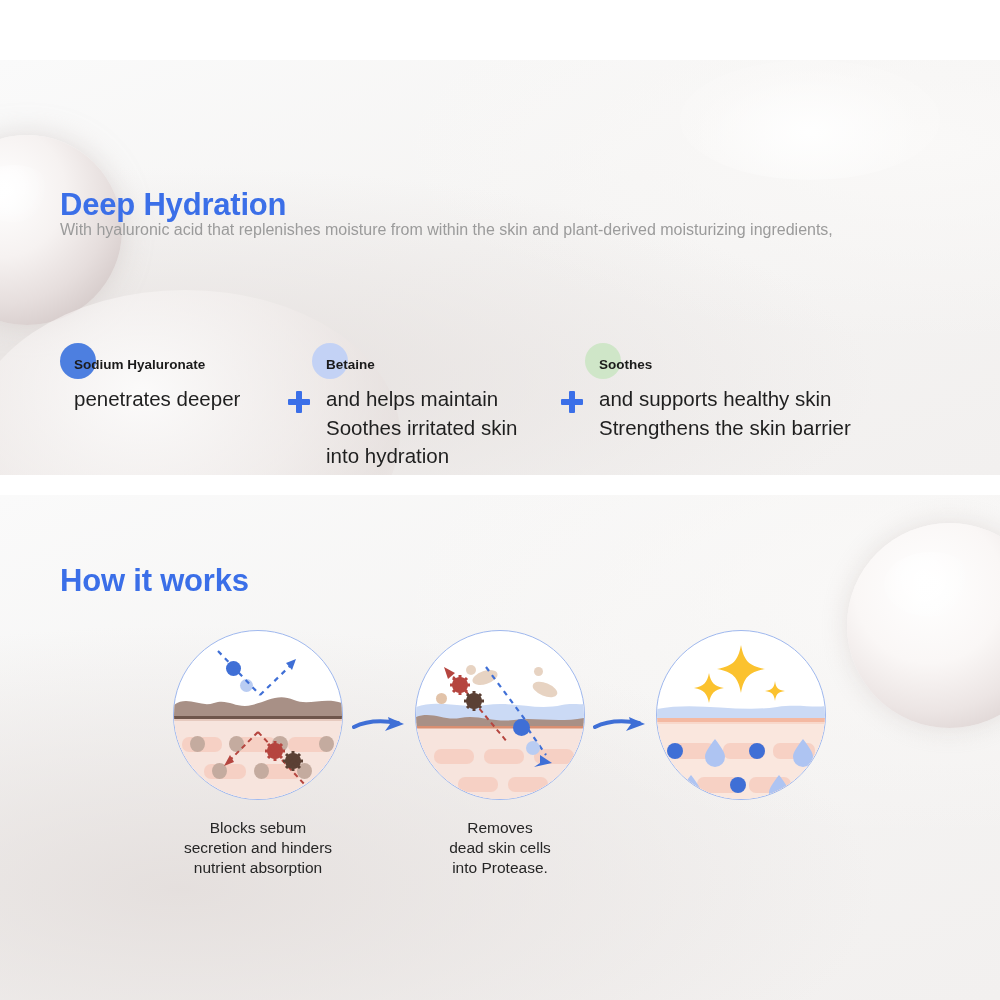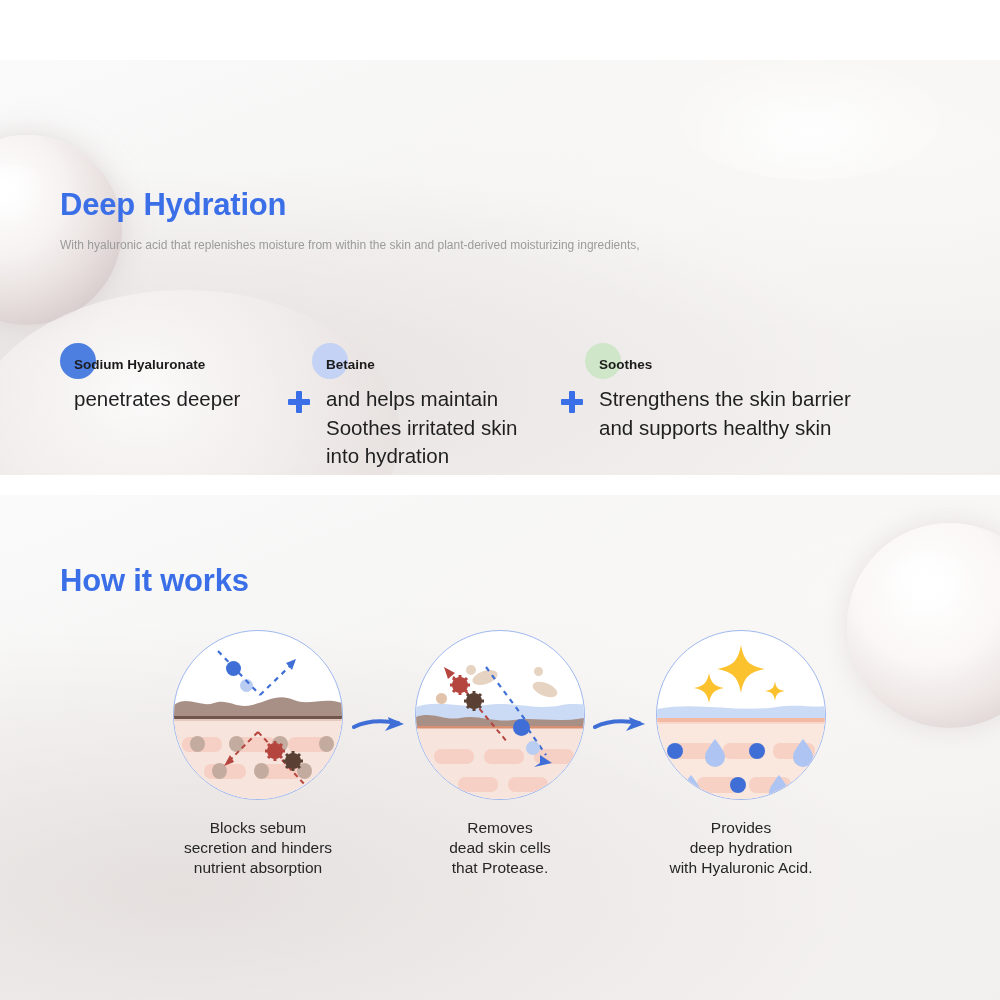--- a/index.html
+++ b/index.html
@@ -49,22 +49,22 @@
 
   
   .section-title{
     position:absolute;color:#3b6fe8;font-size:31px;font-weight:700;
     letter-spacing:-.2px;white-space:nowrap;
   }
   #title-deep{left:60px;top:127px;}
   #title-how{left:60px;top:563px;}
 
   .lead{
-    position:absolute;left:60px;top:175px;width:760px;
-    color:#9b9b9b;font-size:12px;line-height:21px;
+    position:absolute;left:60px;top:159px;width:760px;
+    color:#9b9b9b;font-size:16px;line-height:21px;
   }
   .lead div{white-space:nowrap;}
 
   
   #ingredients{position:absolute;left:60px;top:283px;width:890px;height:140px;}
   .ing{position:absolute;top:0;}
   .ing-dot{
     position:absolute;left:0;top:0;width:36px;height:36px;border-radius:50%;
   }
   .ing-name{
@@ -158,22 +158,22 @@
           <div>into hydration</div>
         </div>
       </div>
 
       <div class="plus" id="plus-1"></div>
 
       <div class="ing" id="ing-2">
         <div class="ing-dot" style="background:#cfe6c8"></div>
         <div class="ing-name">Soothes</div>
         <div class="ing-desc">
+          <div>and supports healthy skin</div>
           <div>Strengthens the skin barrier</div>
-          <div>and supports healthy skin</div>
         </div>
       </div>
 
     </div>
   </div>
 
   <div class="panel" id="panel-bottom">
     <div class="bubble" id="bubble-right">
         <div class="sheen"></div>
       </div>
@@ -303,21 +303,21 @@
           <path d="M70,8 L110,62" stroke="#3f6fd6" stroke-width="2.2" stroke-dasharray="5,5" fill="none"></path>
           <path d="M112,70 L130,96" stroke="#3f6fd6" stroke-width="2.2" stroke-dasharray="5,5" fill="none"></path>
           <path d="M136,104 L124,96 L124,104 L118,108 Z" fill="#3f6fd6"></path>
         </svg>
         <div class="dot-b" style="left:97px;top:88px;width:17px;height:17px;background:#3f6fd6;"></div>
         <div class="dot-b" style="left:110px;top:110px;width:14px;height:14px;background:#b9ccf2;"></div>
       </div>
       <div class="caption">
         <div>Removes</div>
         <div>dead skin cells</div>
-        <div>that Protease.</div>
+        <div>into Protease.</div>
       </div>
     </div>
 
     <svg class="arrow" id="arrow-1" viewBox="0 0 56 26">
       <path d="M2,15 C14,9 30,8 46,11" stroke="#3f6fd6" stroke-width="4" fill="none" stroke-linecap="round"></path>
       <path d="M52,12 L36,5 L38,12 L33,19 Z" fill="#3f6fd6"></path>
     </svg>
 
     <div class="step" id="step-2">
       <div class="circle">
@@ -343,21 +343,16 @@
         <div class="dot-b" style="left:10px;top:112px;width:16px;height:16px;background:#3f6fd6;"></div>
         <div class="dot-b" style="left:92px;top:112px;width:16px;height:16px;background:#3f6fd6;"></div>
         <div class="dot-b" style="left:73px;top:146px;width:16px;height:16px;background:#3f6fd6;"></div>
         <svg width="168" height="80" viewBox="0 0 168 80" style="position:absolute;left:0;top:104px;">
           <path d="M58,4 C64,12 68,17 68,22 A10,10 0 0,1 48,22 C48,17 52,12 58,4 Z" fill="#aec4f2"></path>
           <path d="M146,4 C152,12 156,17 156,22 A10,10 0 0,1 136,22 C136,17 140,12 146,4 Z" fill="#aec4f2"></path>
           <path d="M34,40 C40,48 44,53 44,58 A10,10 0 0,1 24,58 C24,53 28,48 34,40 Z" fill="#aec4f2"></path>
           <path d="M122,40 C128,48 132,53 132,58 A10,10 0 0,1 112,58 C112,53 116,48 122,40 Z" fill="#aec4f2"></path>
         </svg>
       </div>
-      <div class="caption">
-        <div>Provides</div>
-        <div>deep hydration</div>
-        <div>with Hyaluronic Acid.</div>
-      </div>
     </div>
 
   </div>
 </div>
 
 </body></html>

